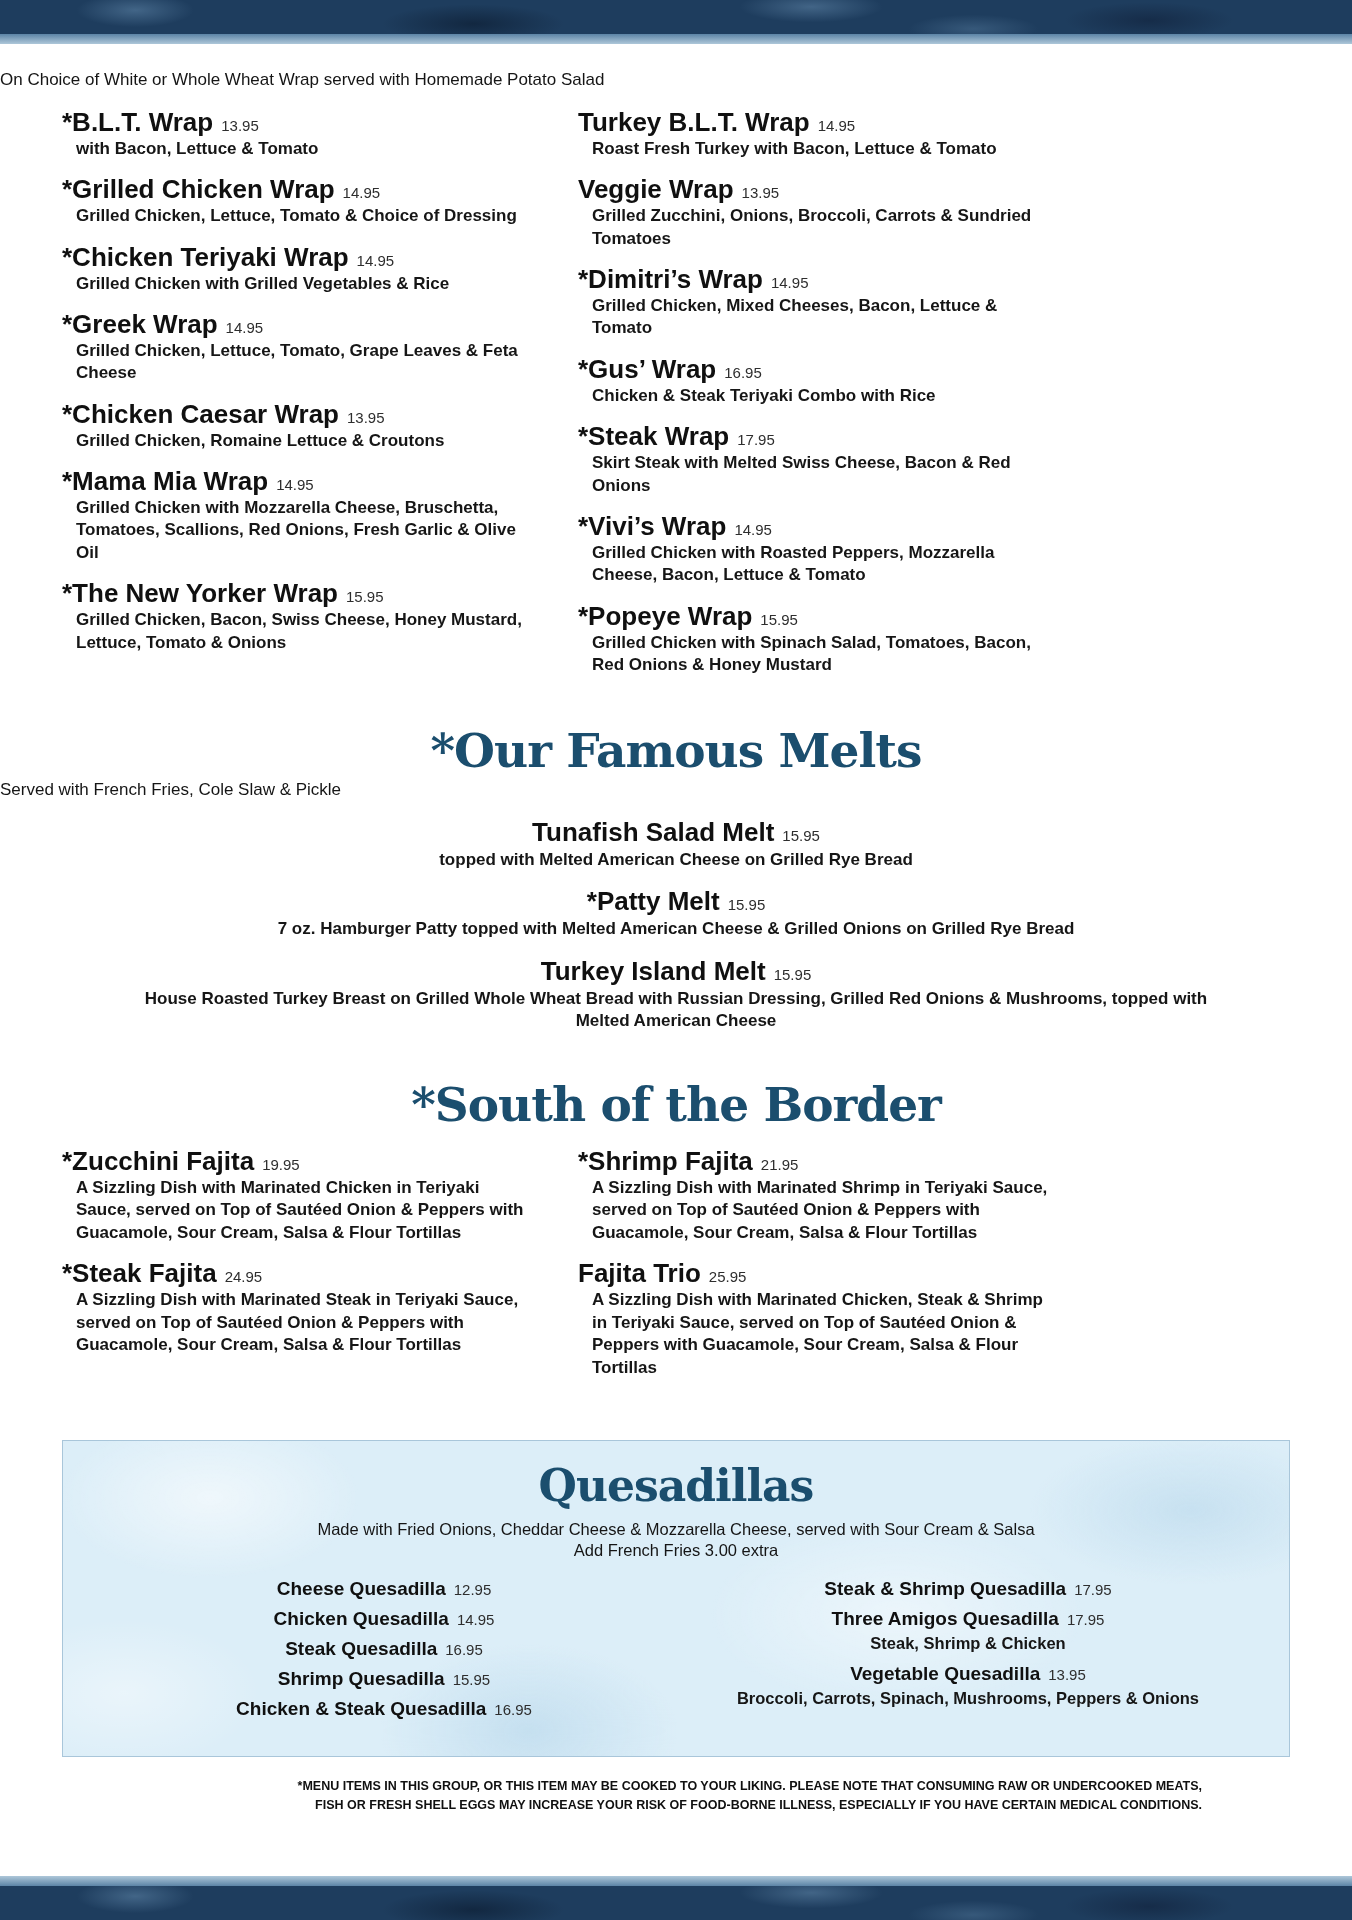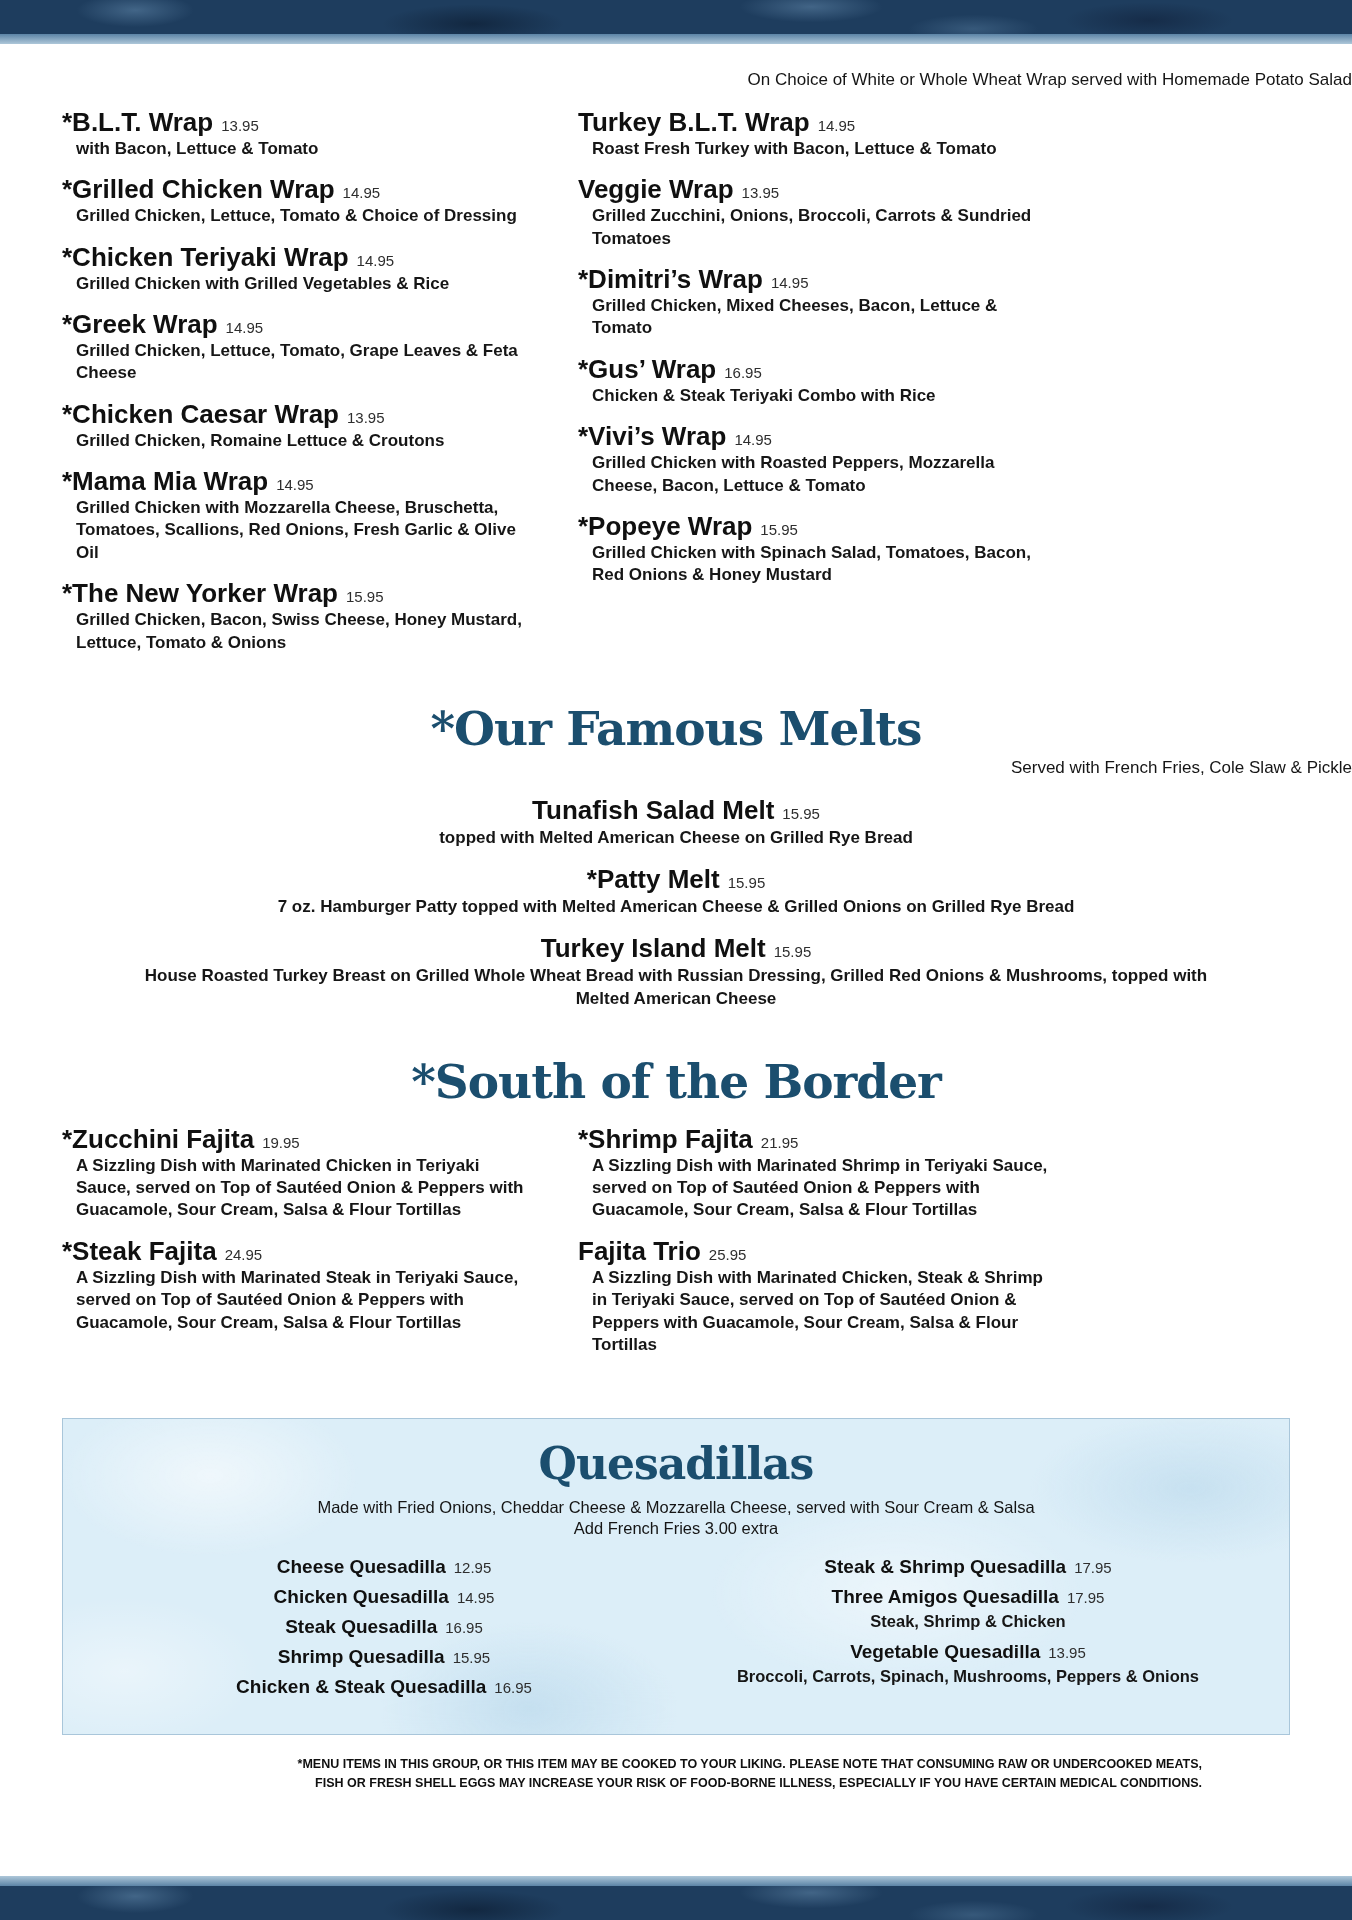--- a/index.html
+++ b/index.html
@@ -21,21 +21,21 @@
   }
   .band-edge-top{height:10px;background:linear-gradient(180deg,#5c84a6,#aec7d9);}
   .band-edge-bottom{position:absolute;left:0;right:0;bottom:34px;height:10px;background:linear-gradient(0deg,#5c84a6,#aec7d9);}
   .band-bottom{position:absolute;left:0;right:0;bottom:0;}
 
   .script-title{
     font-family:"DejaVu Serif",serif;font-weight:700;
     color:#1b4e6e;text-align:center;
     font-size:47px;line-height:1.12;margin:0 0 2px;letter-spacing:-1px;
   }
-  .section-sub{text-align:right;font-size:17px;margin:0 0 18px;color:#151515;}
+  .section-sub{text-align:left;font-size:17px;margin:0 0 18px;color:#151515;}
 
   section.wraps{margin-top:26px;}
   .two-col{display:grid;grid-template-columns:480px 1fr;column-gap:36px;padding:0 62px;}
 
   .item{margin-bottom:15px;}
   .line{line-height:1.15;}
   .iname{font-weight:700;font-size:26px;color:#101010;}
   .iprice{font-size:15px;color:#2e2e2e;margin-left:8px;}
   .idesc{font-size:17px;line-height:1.32;margin-left:14px;max-width:452px;color:#161616;font-weight:bold;}
   .col-right .idesc{max-width:470px;}
@@ -120,20 +120,24 @@
       </div>
       <div class="item">
         <div class="line"><span class="iname">*Dimitri’s Wrap</span><span class="iprice">14.95</span></div>
         <div class="idesc">Grilled Chicken, Mixed Cheeses, Bacon, Lettuce &amp; Tomato</div>
       </div>
       <div class="item">
         <div class="line"><span class="iname">*Gus’ Wrap</span><span class="iprice">16.95</span></div>
         <div class="idesc">Chicken &amp; Steak Teriyaki Combo with Rice</div>
       </div>
       <div class="item">
+        <div class="line"><span class="iname">*Steak Wrap</span><span class="iprice">17.95</span></div>
+        <div class="idesc">Skirt Steak with Melted Swiss Cheese, Bacon &amp; Red Onions</div>
+      </div>
+      <div class="item">
         <div class="line"><span class="iname">*Vivi’s Wrap</span><span class="iprice">14.95</span></div>
         <div class="idesc">Grilled Chicken with Roasted Peppers, Mozzarella Cheese, Bacon, Lettuce &amp; Tomato</div>
       </div>
       <div class="item">
         <div class="line"><span class="iname">*Popeye Wrap</span><span class="iprice">15.95</span></div>
         <div class="idesc">Grilled Chicken with Spinach Salad, Tomatoes, Bacon, Red Onions &amp; Honey Mustard</div>
       </div>
     </div>
   </div>
 </section>

